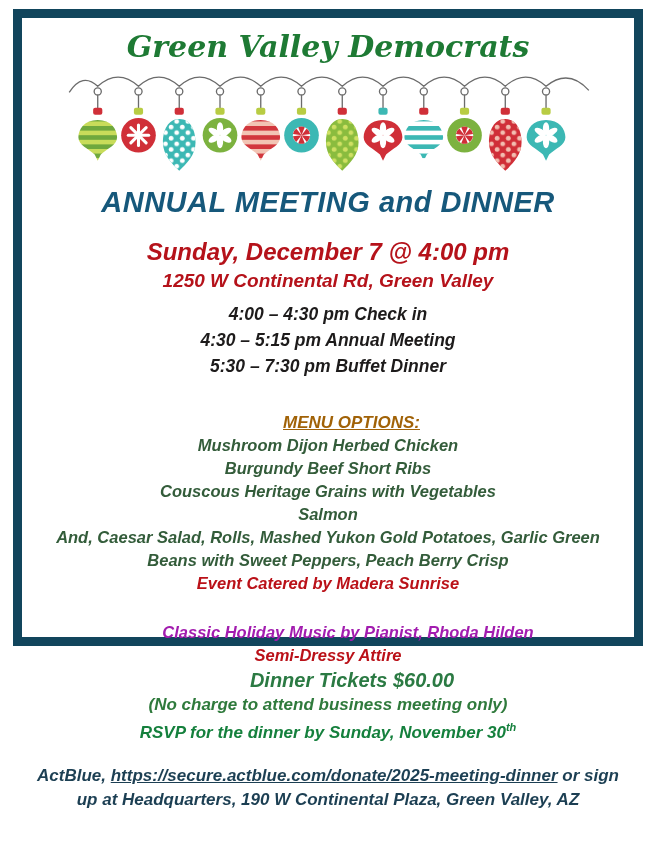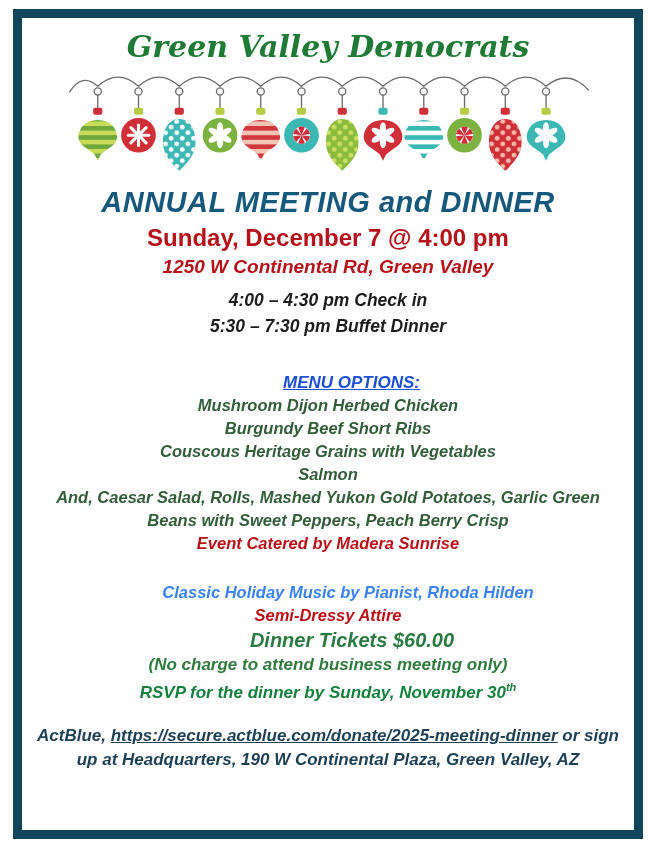--- a/index.html
+++ b/index.html
@@ -6,82 +6,82 @@
   .page{
     position:relative;
     width:656px;height:852px;
     background:#ffffff;
     font-family:"Liberation Sans",sans-serif;
     overflow:hidden;
   }
   .frame{
     position:absolute;
     left:13px;top:9px;
-    width:630px;height:830px;
+    width:630px;height:637px;
     box-sizing:border-box;
     border:9px solid #11455c;
     text-align:center;
   }
   .title{
     margin-top:11px;
     font-family:"DejaVu Serif",serif;
     font-style:italic;font-weight:bold;
     font-size:30px;line-height:36px;
     color:#1e7a34;
   }
   .garland{margin-top:5px;}
   .heading{
     margin-top:3px;
     font-style:italic;font-weight:bold;
     font-size:29px;line-height:35px;
     color:#16587b;
     letter-spacing:0.5px;
   }
   .date{
-    margin-top:3px;
-    font-weight:bold;
+    margin-top:17px;
+    font-style:italic;font-weight:bold;
     font-size:24px;line-height:30px;
     color:#b5121a;
   }
   .venue,.address{
     font-style:italic;font-weight:bold;
     font-size:19px;line-height:27px;
     color:#b5121a;
   }
   .venue{margin-top:7px;}
   .schedule{
     margin-top:7px;
     font-style:italic;font-weight:bold;
     font-size:17.5px;line-height:26px;
     color:#1d1b1b;
   }
   .menu-head{
     margin-top:32px;
     font-style:italic;font-weight:bold;
     font-size:17px;line-height:23px;
-    color:#1d4ed8;
+    color:#a16207;
     text-decoration:underline;
     margin-left:47px;
   }
   .menu-item{
     font-style:italic;font-weight:bold;
     font-size:16.5px;line-height:23px;
     color:#335c3a;
   }
   .menu-wide{max-width:580px;margin:0 auto;}
   .catering{
     font-style:italic;font-weight:bold;
     font-size:16.5px;line-height:23px;
     color:#ba1118;
   }
   .music{
     margin-top:26px;
     font-style:italic;font-weight:bold;
     font-size:16.5px;line-height:23px;
-    color:#3b82f6;
+    color:#a21caf;
     padding-left:40px;
   }
   .attire{
     font-style:italic;font-weight:bold;
     font-size:16.5px;line-height:23px;
     color:#ba1118;
   }
   .tickets{
     font-style:italic;font-weight:bold;
     font-size:20px;line-height:26px;
@@ -268,20 +268,21 @@
           </g>
       </svg>
     </div>
 
     <div class="heading">ANNUAL MEETING and DINNER</div>
     <div class="date">Sunday, December 7 @ 4:00 pm</div>
     <div class="address">1250 W Continental Rd, Green Valley</div>
 
     <div class="schedule">
       <div>4:00 – 4:30 pm Check in</div>
+      <div>4:30 – 5:15 pm Annual Meeting</div>
       <div>5:30 – 7:30 pm Buffet Dinner</div>
     </div>
 
     <div class="menu-head">MENU OPTIONS:</div>
     <div class="menu-item">Mushroom Dijon Herbed Chicken</div>
     <div class="menu-item">Burgundy Beef Short Ribs</div>
     <div class="menu-item">Couscous Heritage Grains with Vegetables</div>
     <div class="menu-item">Salmon</div>
     <div class="menu-item menu-wide">And, Caesar Salad, Rolls, Mashed Yukon Gold Potatoes, Garlic Green Beans with Sweet Peppers, Peach Berry Crisp</div>
     <div class="catering">Event Catered by Madera Sunrise</div>

